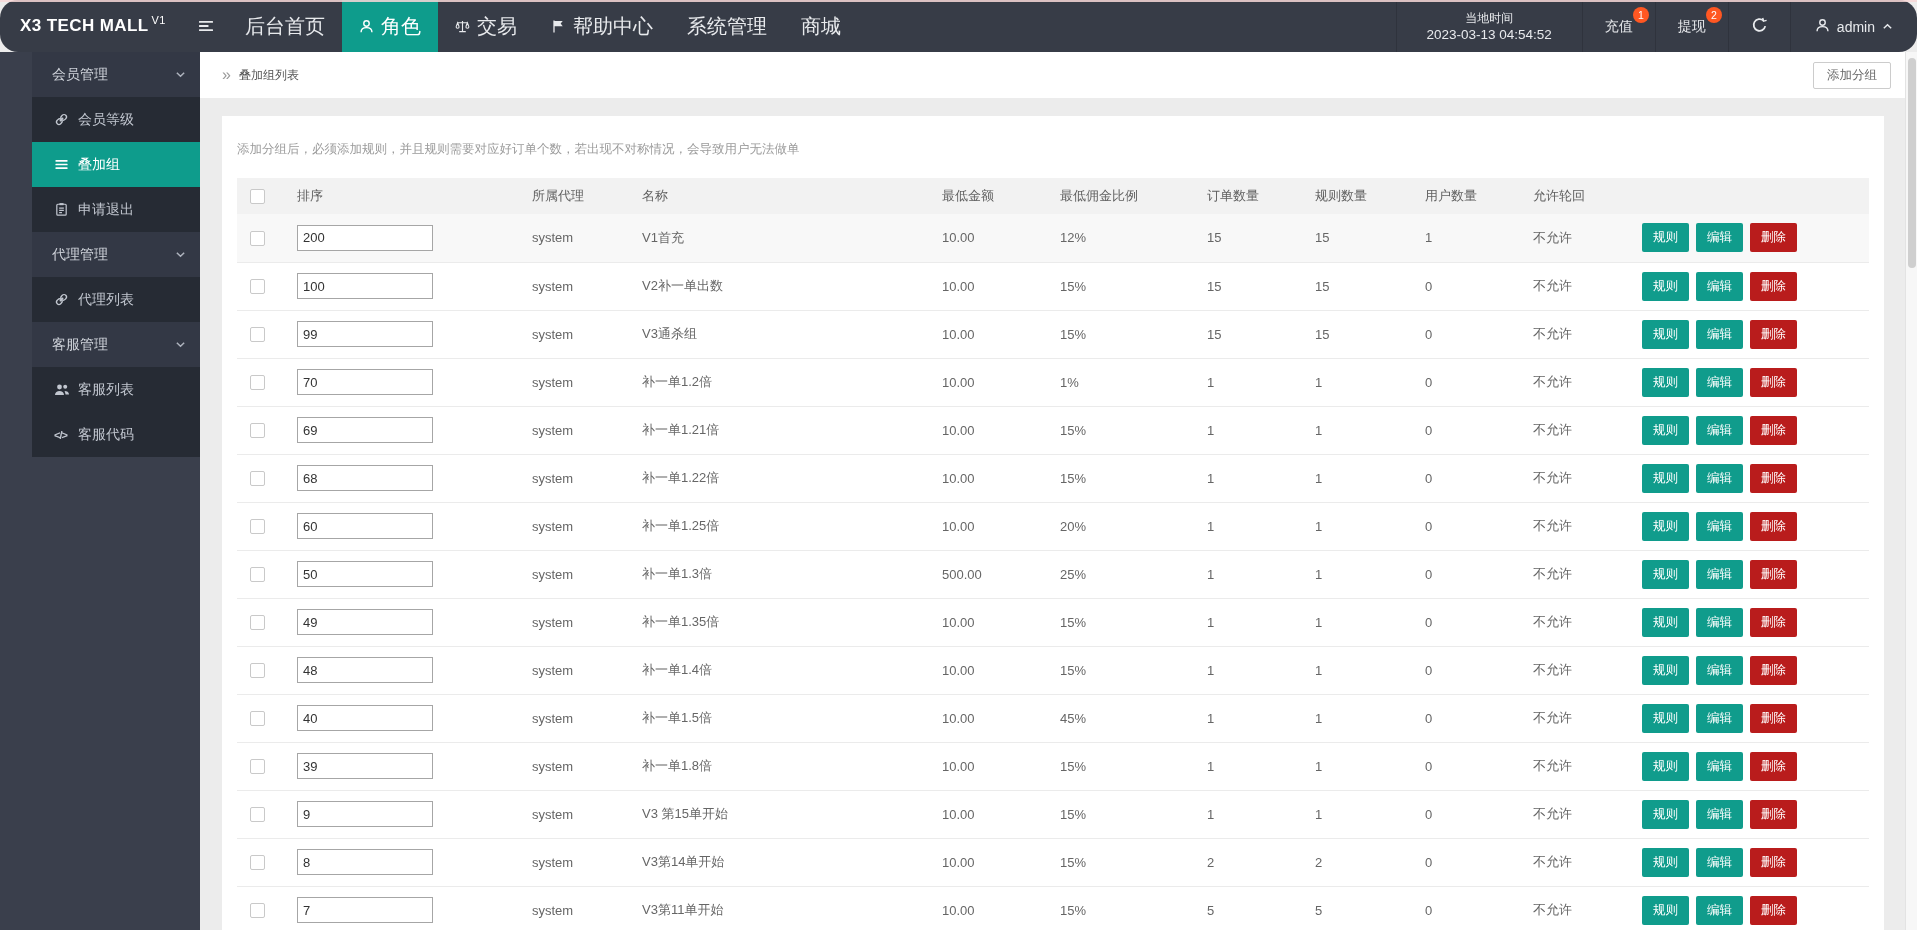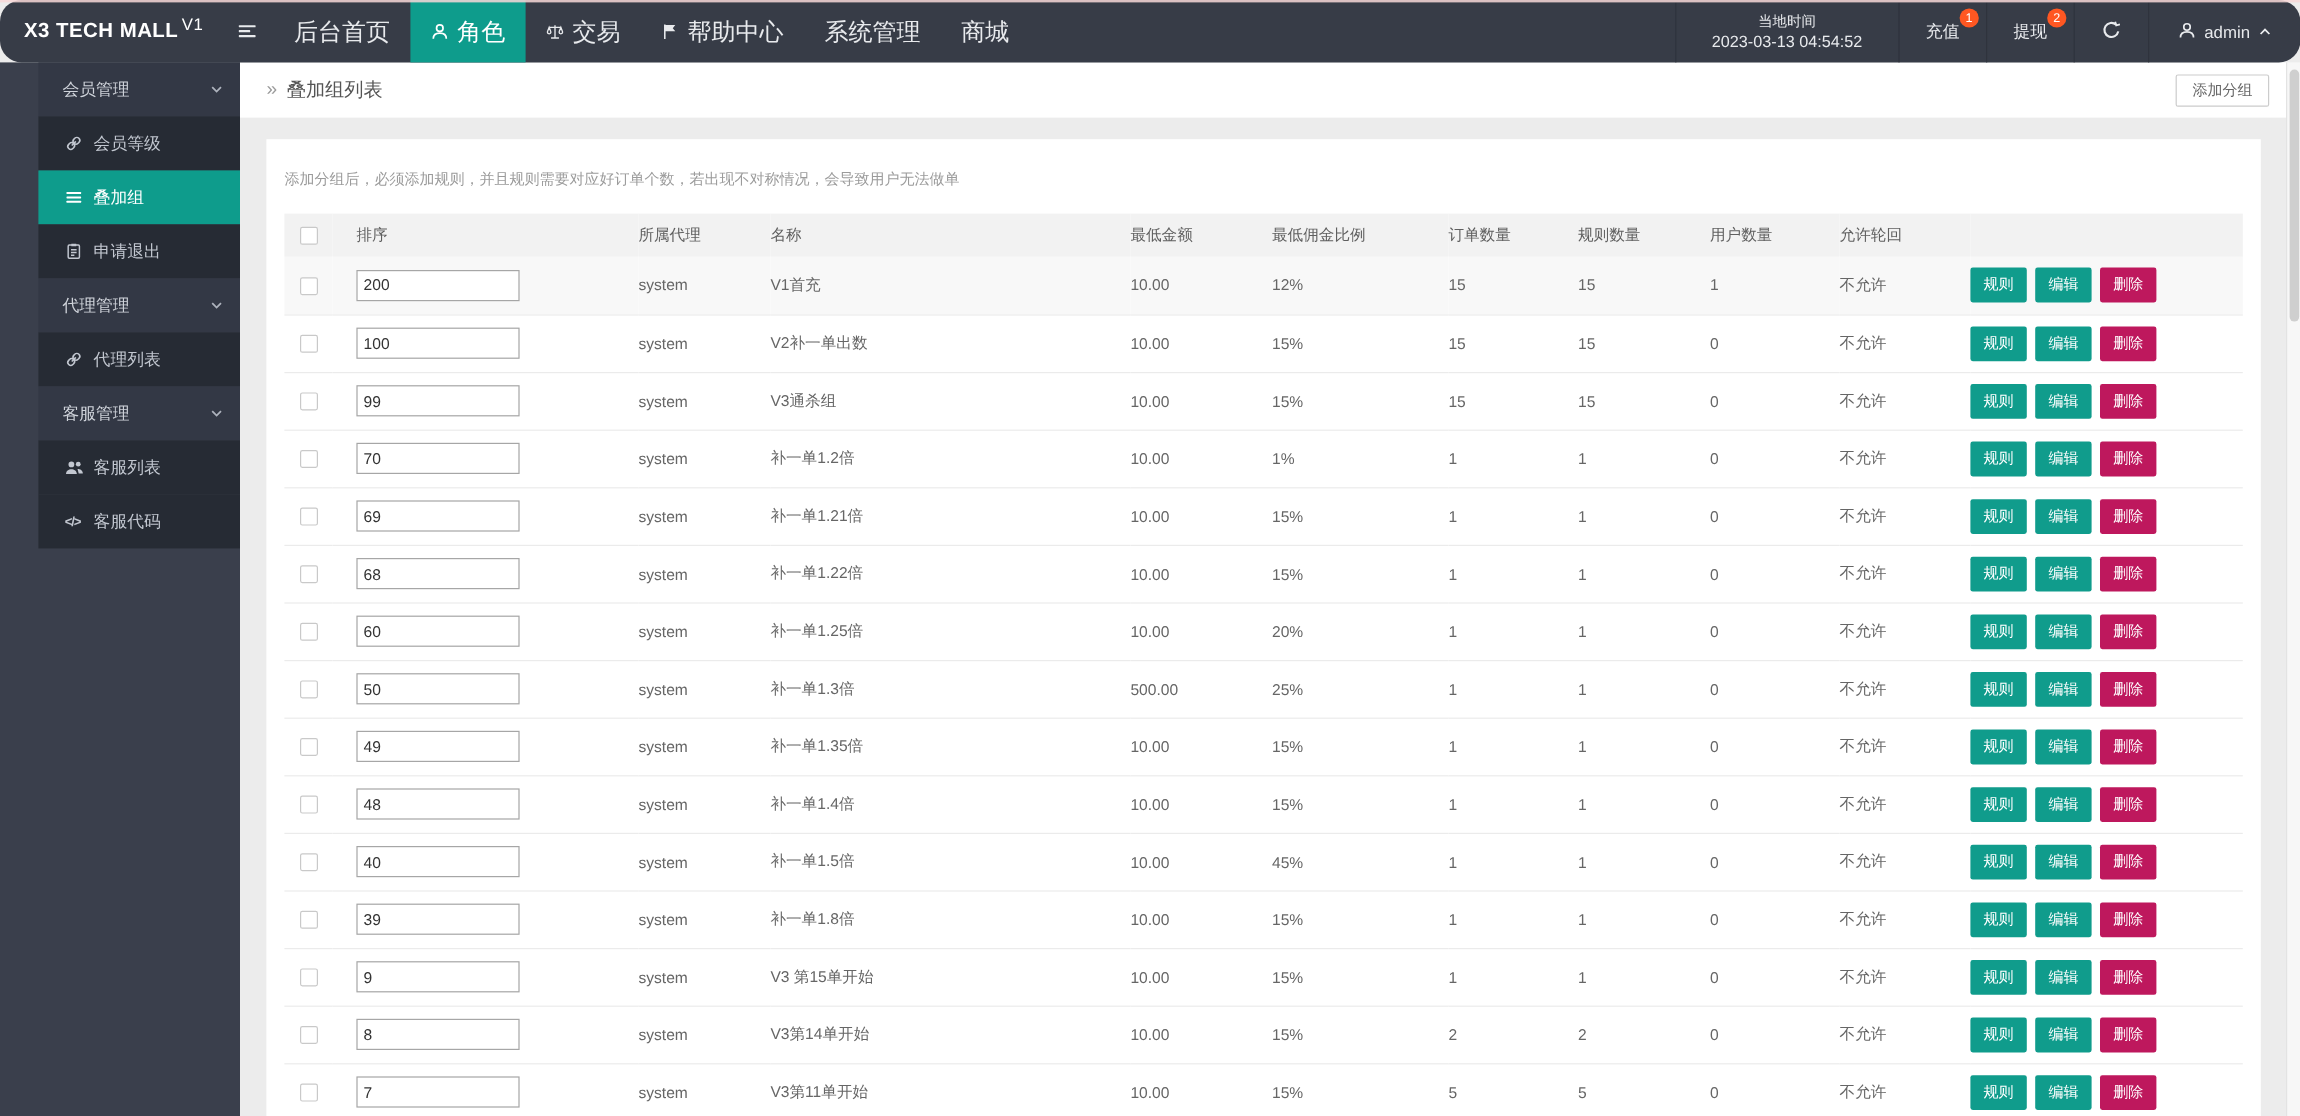--- a/index.html
+++ b/index.html
@@ -6,21 +6,21 @@
   html,body { width:1917px; height:930px; overflow:hidden; }
   body { font-family:"Liberation Sans","DejaVu Sans",sans-serif; font-size:13px; background:#ECECEC; }
   .page { position:relative; width:1917px; height:930px; overflow:hidden; }
 
   
   .topstrip { position:absolute; top:0; left:0; width:100%; height:2px; background:rgba(248,216,216,.85); z-index:60; }
 
   
   .topbar { position:absolute; top:0; left:0; width:100%; height:52px; background:#373C47; z-index:50; display:flex; align-items:stretch;border-radius:18px; }
   .logo { width:170px; display:flex; align-items:center; padding-left:20px; color:#fff; font-size:17px; font-weight:600; letter-spacing:.4px; white-space:nowrap; }
-  .logo sup { font-size:14px; font-weight:400; margin-left:3px; transform:translateY(-6px); }
+  .logo sup { font-size:11px; font-weight:400; margin-left:3px; transform:translateY(-6px); }
   .topnav { display:flex; align-items:stretch; margin-left:14px; }
   .navitem { display:flex; align-items:center; gap:7px; padding:0 17px; color:#e8eaed; font-size:20px; cursor:pointer; }
   .navitem.icon-only { padding:0 14px; }
   .navitem.active { background:#0E9C8C; color:#fff; }
   .navitem .ic { display:inline-flex; align-items:center; }
   .topright { position:absolute; right:0; top:2px; height:50px; display:flex; align-items:stretch; color:#e8eaed; }
   .topright > div { border-left:1px solid #2F333D; display:flex; align-items:center; }
   .timebox { flex-direction:column; justify-content:center; padding:0 30px; text-align:center; }
   .timebox .t1 { font-size:12px; line-height:16px; }
   .timebox .t2 { font-size:13.5px; line-height:18px; }
@@ -36,36 +36,36 @@
   .sitem { background:#262B34; color:#c2c7d0; padding-left:22px; }
   .sitem .ic { width:24px; display:inline-flex; align-items:center; color:#c2c7d0; }
   .sitem.active { background:#0E9C8C; color:#fff; }
   .sitem.active .ic { color:#fff; }
   .code-ic { font-size:11px; font-weight:700; letter-spacing:-1px; }
 
   
   .content { position:absolute; left:200px; top:52px; right:12px; bottom:0; background:#ECECEC; }
   .crumbbar { position:relative; height:46px; background:#fff; display:flex; align-items:center; padding-left:22px; }
   .crumb-ic { color:#9a9a9a; font-size:16px; margin-right:8px; }
-  .crumb-title { color:#555; font-size:16px; }
+  .crumb-title { color:#555; font-size:12px; }
   .add-btn { position:absolute; right:14px; top:10px; height:27px; padding:0 13px; background:#fff; border:1px solid #ccc; border-radius:2px; color:#666; font-size:12.5px; cursor:pointer; font-family:inherit; }
   .card { position:absolute; left:22px; top:64px; width:1662px; bottom:-20px; background:#fff; padding:12px 15px; overflow:hidden; }
   .tip { color:#9b9b9b; font-size:12.5px; line-height:18px; margin:12px 0 20px 0; }
 
   table.gtable { width:1632px; border-collapse:collapse; table-layout:fixed; }
   .gtable th { height:36px; background:#f2f2f2; font-weight:400; color:#5f5f5f; text-align:left; font-size:13px; }
   .gtable td { height:48px; border-bottom:1px solid #ebebeb; color:#666; font-size:13px; }
   .gtable tr.first td { background:#f8f8f8; }
   .gtable .check { text-align:center; }
   .gtable input[type=checkbox] { appearance:none; -webkit-appearance:none; width:15px; height:15px; border:1px solid #c9c9c9; border-radius:2px; background:#fff; vertical-align:middle; cursor:pointer; }
   .pad20 { padding-left:20px; }
   .sortin { width:136px; height:26px; border:1px solid #a6a6a6; font-size:13px; color:#333; padding:0 5px; font-family:inherit; }
   .btn { display:inline-block; border:none; padding:6px 11px; margin-right:7px; border-radius:2px; color:#fff; font-size:12.5px; cursor:pointer; font-family:inherit; }
   .btn.teal { background:#109C8C; }
-  .btn.orange { background:#be185d; }
+  .btn.orange { background:#b91c1c; }
 
   
   .scrollbar { position:absolute; right:0; top:52px; width:12px; bottom:0; background:#f7f7f7; border-left:1px solid #e3e3e3; z-index:45; }
   .scrollbar .thumb { position:absolute; top:6px; left:2px; width:8px; height:210px; background:#cfcfcf; border-radius:4px; }
 </style>
 </head>
 <body>
 
 <div class="page">
   <div class="topstrip"></div>

